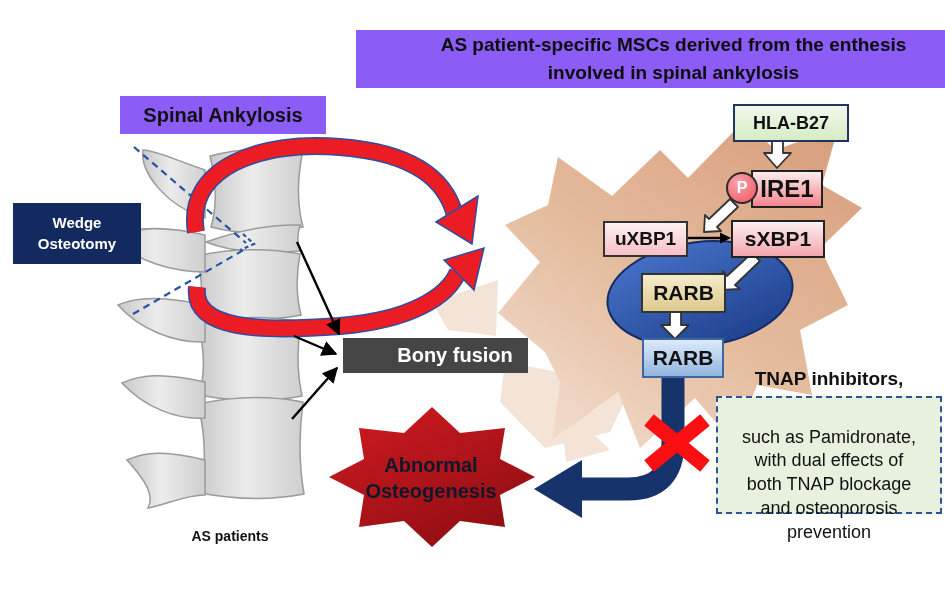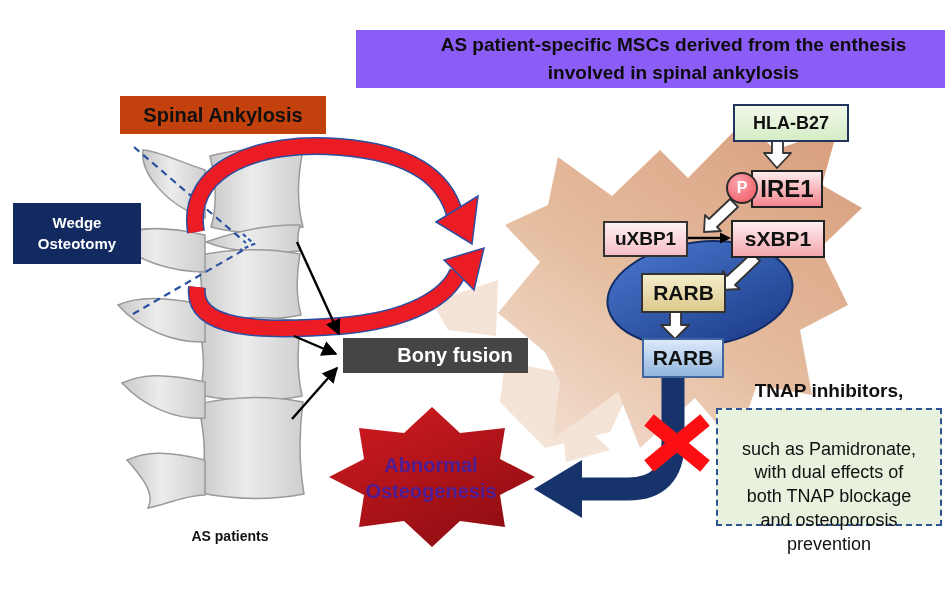--- a/index.html
+++ b/index.html
@@ -8,21 +8,21 @@
     font-family:"Liberation Sans", sans-serif;color:#111;
   }
   .abs{position:absolute;}
   .pre{white-space:pre-line;}
   .ctr{display:flex;align-items:center;justify-content:center;text-align:center;}
   #banner{
     left:356px;top:30px;width:579px;height:58px;background:#8b5cf6;
     font-weight:bold;font-size:19px;line-height:1.45;color:#0d0d0d;padding-left:28px;
   }
   #spinal-label{
-    left:120px;top:96px;width:206px;height:38px;background:#c2410c;
+    left:120px;top:96px;width:206px;height:38px;background:#8b5cf6;
     font-weight:bold;font-size:20px;
   }
   #wedge-label{
     left:13px;top:203px;width:128px;height:61px;background:#132a61;color:#fff;
     font-weight:bold;font-size:15px;line-height:1.35;
   }
   #bony-fusion{
     left:343px;top:338px;width:146px;height:35px;background:#454545;color:#fff;
     font-weight:bold;font-size:20px;padding-left:39px;
   }
@@ -39,27 +39,27 @@
        border:2px solid #2b2b2b;color:#fff;font-weight:bold;font-size:16px;z-index:6;}
   #uxbp1{left:603px;top:221px;width:81px;height:32px;font-size:19px;border-color:#333;
        background:linear-gradient(180deg,#fdf0f1,#f6c0c6);}
   #sxbp1{left:731px;top:220px;width:90px;height:34px;font-size:21px;border-color:#222;
        background:linear-gradient(180deg,#fdeff0,#f3a6ad);}
   #rarb{left:641px;top:273px;width:81px;height:36px;font-size:21px;border-color:#333;
        background:linear-gradient(180deg,#f4edcb,#dcc98c);}
   #tnap{left:642px;top:338px;width:78px;height:36px;font-size:21px;border-color:#3f66a0;
        background:linear-gradient(180deg,#ddeafa,#92b6de);}
   #inhibitor-box{
-    left:716px;top:408px;width:222px;height:114px;background:#e7f1dd;
+    left:716px;top:396px;width:222px;height:114px;background:#e7f1dd;
     border:2px dashed #2f5496;flex-direction:column;line-height:1.32;gap:33px;
   }
   #inhibitor-box .t{font-weight:bold;font-size:19px;margin-bottom:2px;}
   #inhibitor-box .b{font-size:18px;}
   #star-text{
-    left:345px;top:447px;width:172px;height:62px;color:#4c1d95;font-weight:bold;
+    left:345px;top:447px;width:172px;height:62px;color:#0f172a;font-weight:bold;
     font-size:20px;line-height:1.3;z-index:5;
   }
   svg{position:absolute;left:0;top:0;}
   .nodez{z-index:5;}
 </style>
 </head>
 <body>
 
 <div id="canvas">
 

